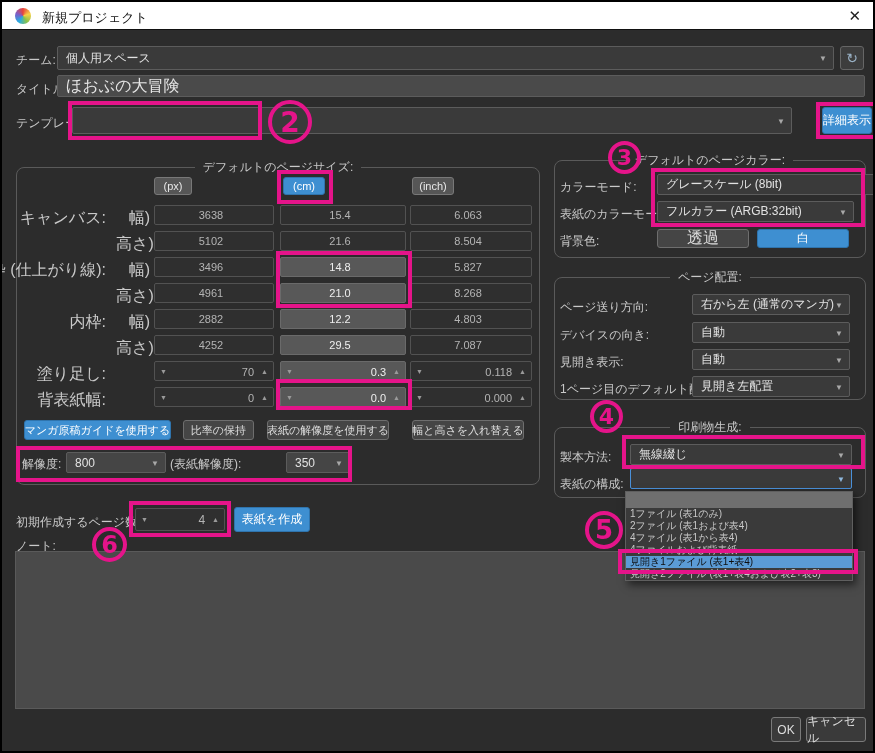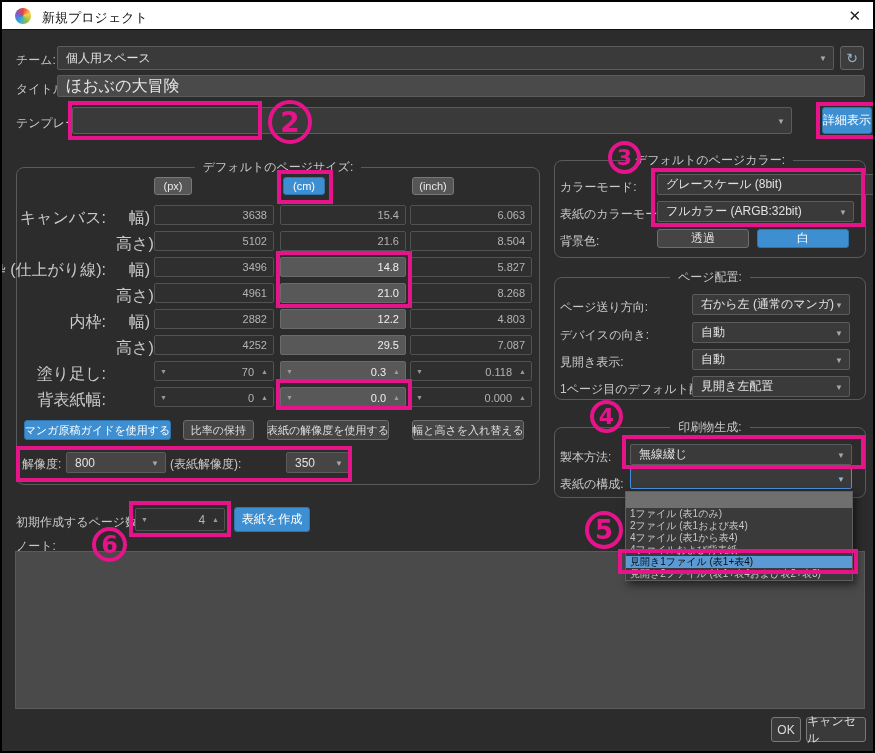--- a/index.html
+++ b/index.html
@@ -35,21 +35,21 @@
 
   fieldset { position:absolute; border:1px solid #5a5a5a; border-radius:8px; }
   legend { margin:0 auto; padding:0 8px; color:#c9c9c9; font-size:12px; white-space:nowrap; }
 
   
   .rlabel { position:absolute; left:10px; width:138px; display:flex; justify-content:flex-end; gap:10px;
             color:#c9c9c9; font-size:16px; white-space:nowrap; }
   .rlabel .sub { width:34px; text-align:right; flex:none; }
 
   .cell { position:absolute; height:20px; background:#2f2f2f; border:1px solid #525252; border-radius:2px;
-          color:#b4b4b4; font-size:11px; text-align:right; padding:3px 6px 0 0; }
+          color:#b4b4b4; font-size:11px; text-align:center; padding:3px 6px 0 0; }
   .cell.lit { background:#585858; color:#efefef; border-color:#6a6a6a; }
   .spin { display:flex; align-items:center; padding:0 5px; text-align:left; }
   .spin .sarr { font-size:7px; color:#9a9a9a; flex:none; }
   .spin .val { flex:1; text-align:right; padding-right:7px; padding-top:1px; }
 
   .unitbtn { position:absolute; height:18px; border-radius:3px; font-size:11px; display:flex; align-items:center;
              justify-content:center; background:#565656; border:1px solid #787878; color:#e8e8e8; cursor:pointer; }
   .unitbtn.active { background:#3e8fd1; border-color:#2f74ad; color:#fff; }
 
   
@@ -221,21 +221,21 @@
   <div class="dd dark" style="left:655px;top:172px;width:236px;height:21px">
     <span>グレースケール (8bit)</span>
     <span class="arr">▼</span>
   </div>
   <div class="lbl" style="left:558px;top:204px">表紙のカラーモード:</div>
   <div class="dd dark" style="left:655px;top:199px;width:197px;height:21px">
     <span>フルカラー (ARGB:32bit)</span>
     <span class="arr">▼</span>
   </div>
   <div class="lbl" style="left:558px;top:231px">背景色:</div>
-  <div class="graybtn" style="left:655px;top:227px;width:92px;height:19px;font-size:12px">透過</div>
+  <div class="graybtn" style="left:655px;top:227px;width:92px;height:19px;font-size:16px">透過</div>
   <div class="bluebtn" style="left:755px;top:227px;width:92px;height:19px">白</div>
 
   <fieldset style="left:552px;top:267px;width:312px;height:131px">
     <legend>ページ配置:</legend>
   </fieldset>
   <div class="lbl" style="left:558px;top:297px">ページ送り方向:</div>
   <div class="dd dark" style="left:690px;top:292px;width:158px;height:21px">
     <span>右から左 (通常のマンガ)</span>
     <span class="arr">▼</span>
   </div>

